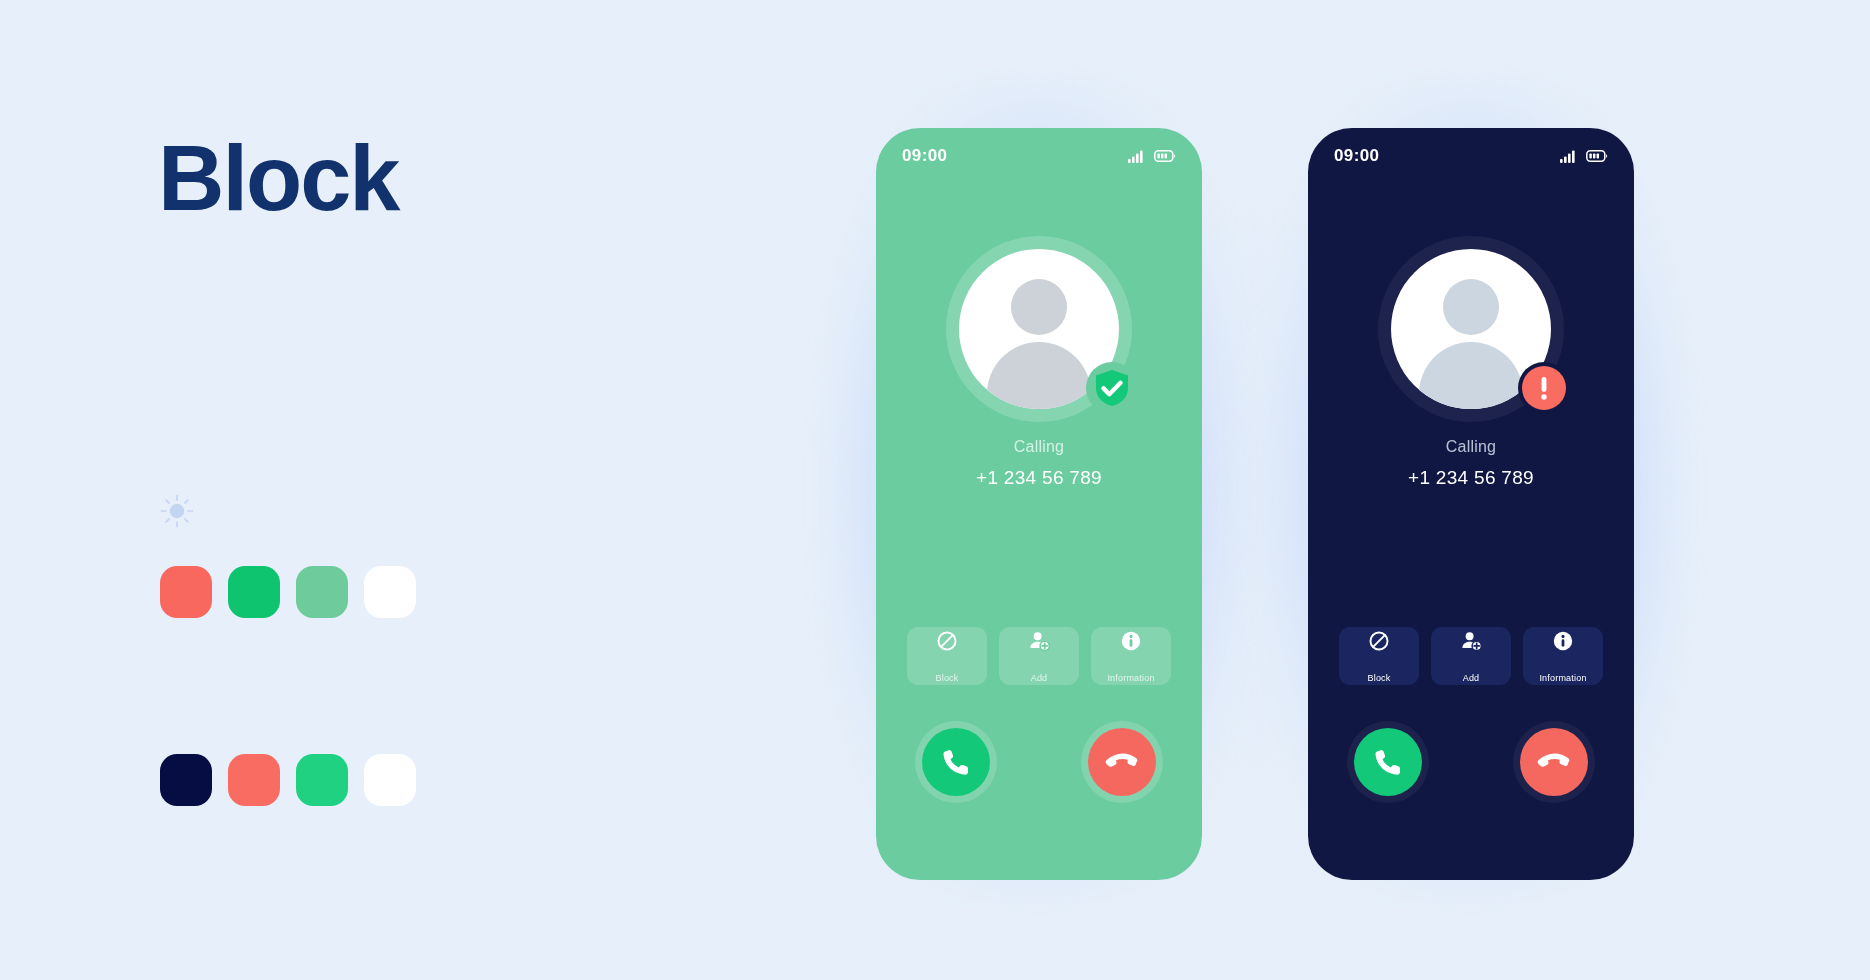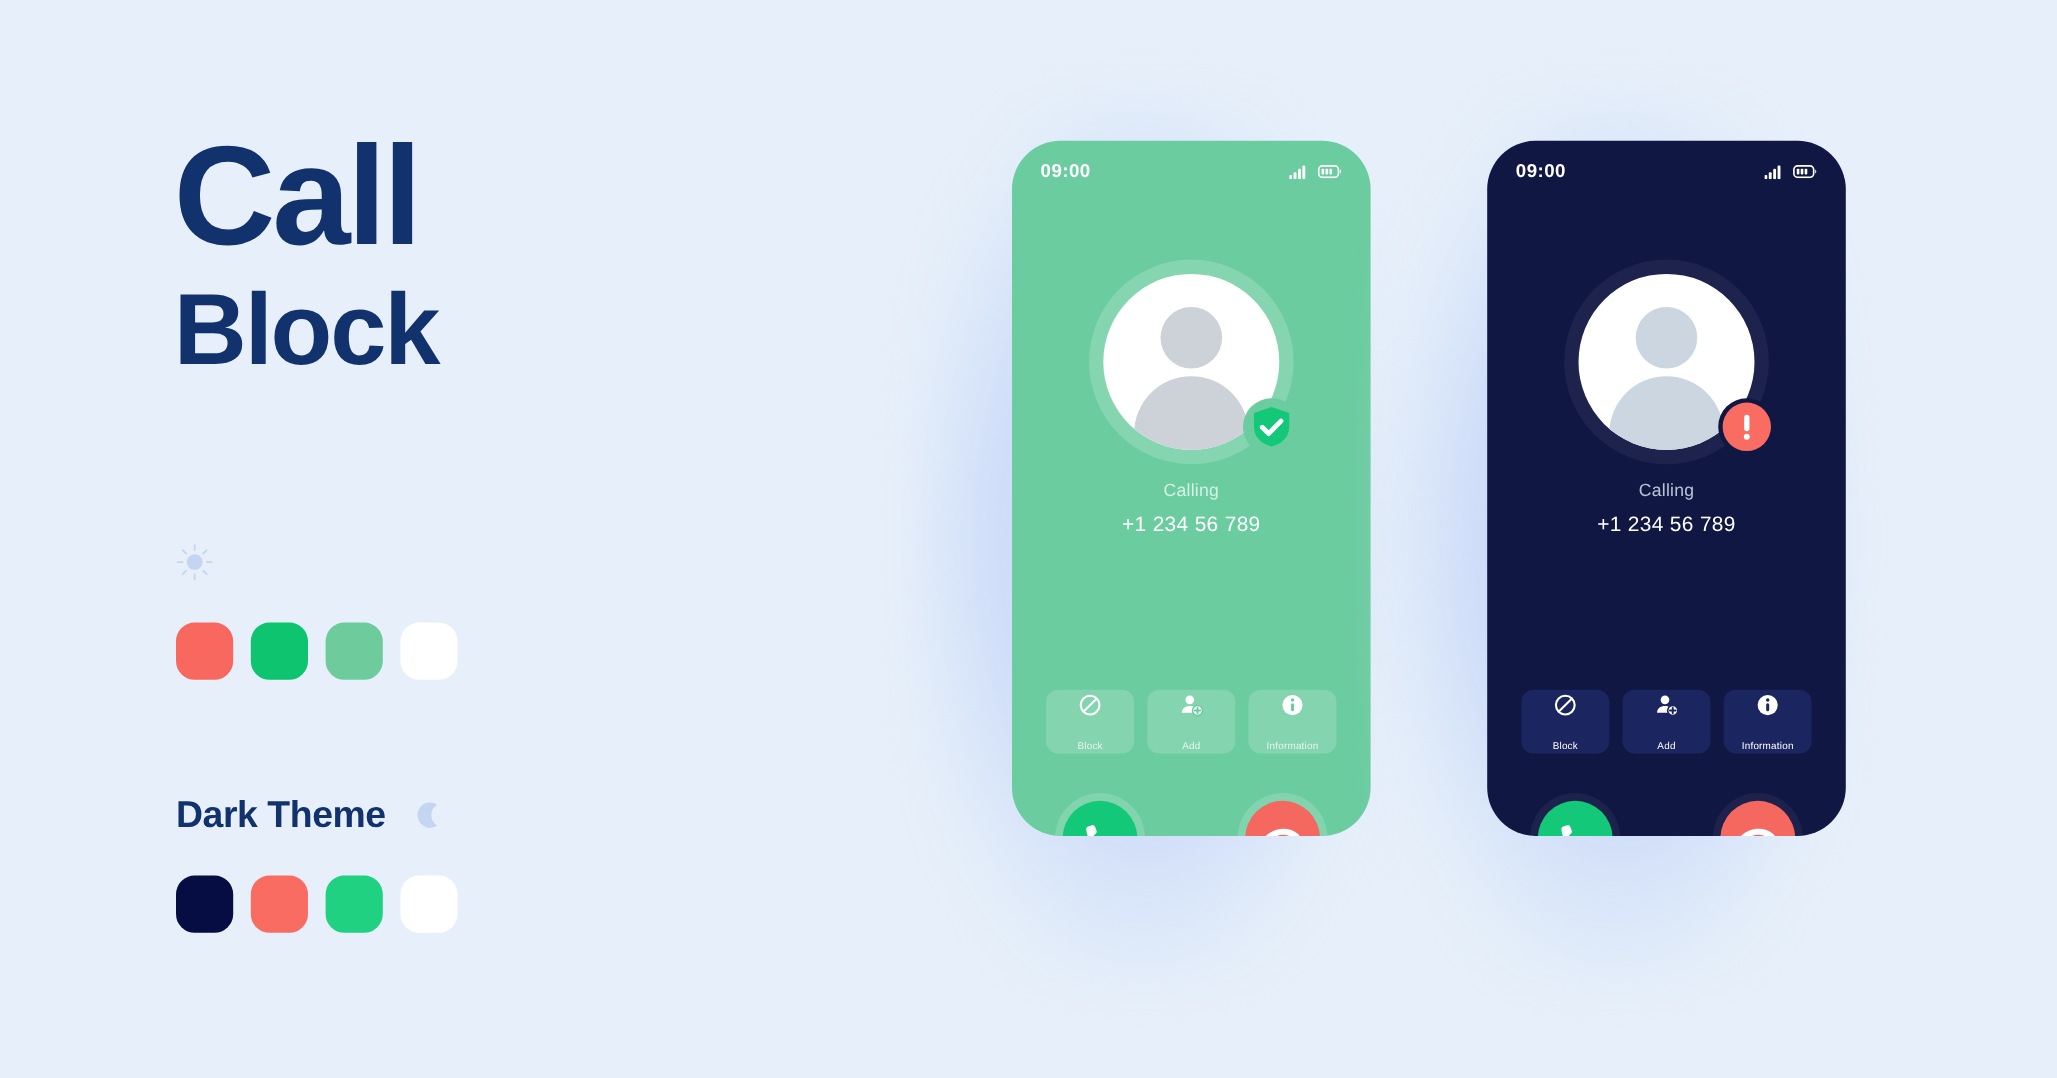--- a/index.html
+++ b/index.html
@@ -105,24 +105,23 @@
         rgba(176,196,246,0.85) 0%,
         rgba(190,208,248,0.55) 45%,
         rgba(214,228,250,0.18) 70%,
         rgba(231,240,250,0) 85%);
     filter: blur(18px);
   }
 
   .phone {
     position: relative;
     width: 326px;
-    height: 632px;
+    height: 752px;
     border-radius: 44px;
     overflow: hidden;
-    margin-left: 44px;
   }
   .phone.light { background: #6bcca0; }
   .phone.dark  { background: #101743; }
 
   
   .statusbar {
     position: absolute;
     left: 0;
     top: 0;
     width: 100%;
@@ -299,21 +298,20 @@
   .call-btn.dk-accept  { box-shadow: 0 0 0 7px rgba(255,255,255,0.05); }
   .call-btn.dk-decline { box-shadow: 0 0 0 7px rgba(255,255,255,0.05); }
   .rot135 { transform: rotate(133deg); }
 </style>
 </head>
 <body>
 
 <div class="left-panel">
 
   <div class="title-block">
-    <div class="title-line1">Call</div>
     <div class="title-line2">Block</div>
   </div>
 
   <div class="theme-group light">
     <div class="theme-head">
       <svg class="theme-icon" viewBox="0 0 34 34">
         <circle cx="17" cy="17" r="7.2" fill="#c3d5f0"></circle>
         <g stroke="#c3d5f0" stroke-width="1.7" stroke-linecap="round">
           <line x1="17" y1="1.6" x2="17" y2="6"></line>
           <line x1="17" y1="28" x2="17" y2="32.4"></line>
@@ -328,26 +326,20 @@
     </div>
     <div class="swatch-row">
       <div class="swatch" style="background:#f9685f"></div>
       <div class="swatch" style="background:#0ec46f"></div>
       <div class="swatch" style="background:#6ecb9b"></div>
       <div class="swatch" style="background:#ffffff"></div>
     </div>
   </div>
 
   <div class="theme-group dark">
-    <div class="theme-head">
-      <div class="theme-label">Dark Theme</div>
-      <svg class="theme-icon" viewBox="0 0 34 34">
-        <path d="M24.5 7.5a11 11 0 0 0 0 19 11.5 11.5 0 1 1 0-19z" fill="#c3d5f0"></path>
-      </svg>
-    </div>
     <div class="swatch-row">
       <div class="swatch" style="background:#060d42"></div>
       <div class="swatch" style="background:#f96c61"></div>
       <div class="swatch" style="background:#21d182"></div>
       <div class="swatch" style="background:#ffffff"></div>
     </div>
   </div>
 </div>
 
 <div class="phone-wrap light-phone">

